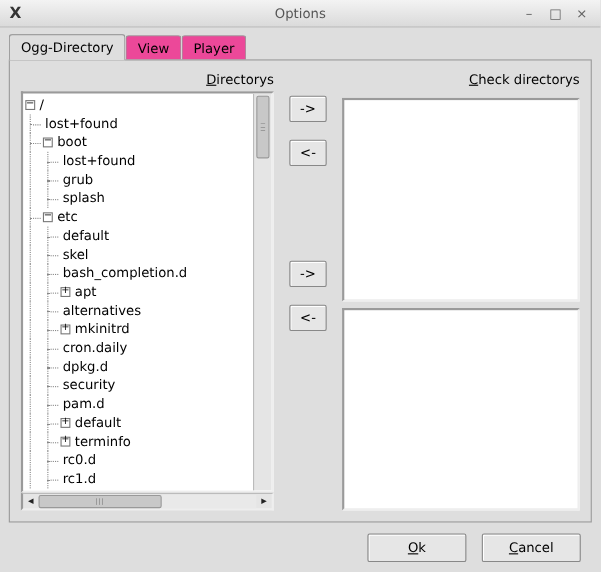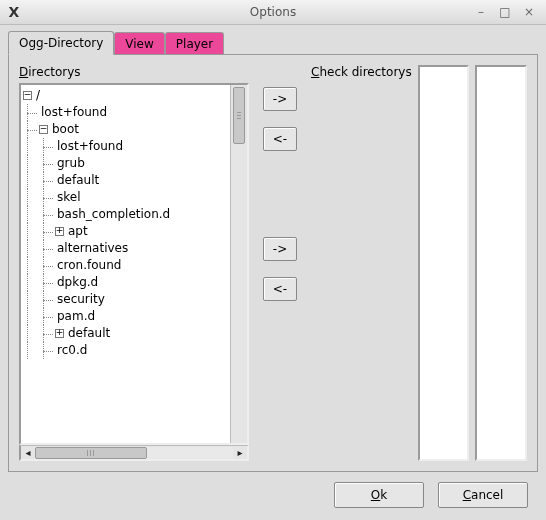--- a/index.html
+++ b/index.html
@@ -90,20 +90,21 @@
     border-bottom: 1px solid #dedede;
     z-index: 2;
   }
   .tabpanel {
     border: 1px solid #999;
     flex: 1;
     background: #dedede;
     position: relative;
     padding: 10px;
     box-sizing: border-box;
+    text-align: right;
   }
 
   .panel-inner {
     display: flex;
     height: 100%;
     gap: 10px;
   }
 
   .col-left {
     display: flex;
@@ -269,21 +270,21 @@
     box-shadow: inset 1px 1px 0 #fff;
     box-sizing: border-box;
   }
   .col-mid .btn { margin-bottom: 16px; }
   .col-mid .gap { height: 70px; }
 
   
   .col-right {
     flex: 1;
     display: flex;
-    flex-direction: row;
+    flex-direction: column;
     gap: 6px;
   }
   .listbox {
     flex: 1;
     border: 2px inset #eee;
     background: #fff;
     min-height: 0;
   }
 
   
@@ -353,20 +354,31 @@
                 <div class="tree-node">
                   <span class="spacer v"></span>
                   <span class="spacer v mid"></span>
                   <span class="spacer" style="width: 0px;"></span>
                   <span class="node-label">grub</span>
                 </div>
                 <div class="tree-node">
                   <span class="spacer v"></span>
                   <span class="spacer v mid"></span>
                   <span class="spacer" style="width: 0px;"></span>
+                  <span class="node-label">splash</span>
+                </div>
+                <div class="tree-node">
+                  <span class="spacer v mid"></span>
+                  <span class="expander minus"></span>
+                  <span class="node-label">etc</span>
+                </div>
+                <div class="tree-node">
+                  <span class="spacer v"></span>
+                  <span class="spacer v mid"></span>
+                  <span class="spacer" style="width: 0px;"></span>
                   <span class="node-label">default</span>
                 </div>
                 <div class="tree-node">
                   <span class="spacer v"></span>
                   <span class="spacer v mid"></span>
                   <span class="spacer" style="width: 0px;"></span>
                   <span class="node-label">skel</span>
                 </div>
                 <div class="tree-node">
                   <span class="spacer v"></span>
@@ -382,22 +394,28 @@
                 </div>
                 <div class="tree-node">
                   <span class="spacer v"></span>
                   <span class="spacer v mid"></span>
                   <span class="spacer" style="width: 0px;"></span>
                   <span class="node-label">alternatives</span>
                 </div>
                 <div class="tree-node">
                   <span class="spacer v"></span>
                   <span class="spacer v mid"></span>
-                  <span class="spacer" style="width: 0px;"></span>
-                  <span class="node-label">cron.found</span>
+                  <span class="expander plus"></span>
+                  <span class="node-label">mkinitrd</span>
+                </div>
+                <div class="tree-node">
+                  <span class="spacer v"></span>
+                  <span class="spacer v mid"></span>
+                  <span class="spacer" style="width: 0px;"></span>
+                  <span class="node-label">cron.daily</span>
                 </div>
                 <div class="tree-node">
                   <span class="spacer v"></span>
                   <span class="spacer v mid"></span>
                   <span class="spacer" style="width: 0px;"></span>
                   <span class="node-label">dpkg.d</span>
                 </div>
                 <div class="tree-node">
                   <span class="spacer v"></span>
                   <span class="spacer v mid"></span>
@@ -412,22 +430,34 @@
                 </div>
                 <div class="tree-node">
                   <span class="spacer v"></span>
                   <span class="spacer v mid"></span>
                   <span class="expander plus"></span>
                   <span class="node-label">default</span>
                 </div>
                 <div class="tree-node">
                   <span class="spacer v"></span>
                   <span class="spacer v mid"></span>
+                  <span class="expander plus"></span>
+                  <span class="node-label">terminfo</span>
+                </div>
+                <div class="tree-node">
+                  <span class="spacer v"></span>
+                  <span class="spacer v mid"></span>
                   <span class="spacer" style="width: 0px;"></span>
                   <span class="node-label">rc0.d</span>
+                </div>
+                <div class="tree-node">
+                  <span class="spacer v"></span>
+                  <span class="spacer v mid"></span>
+                  <span class="spacer" style="width: 0px;"></span>
+                  <span class="node-label">rc1.d</span>
                 </div>
               </div>
             <div class="vscroll">
               <div class="thumb">
                   <div class="grip"></div>
                 </div>
             </div>
           </div>
           <div class="hscroll">
             <div class="arrow">◂</div>

